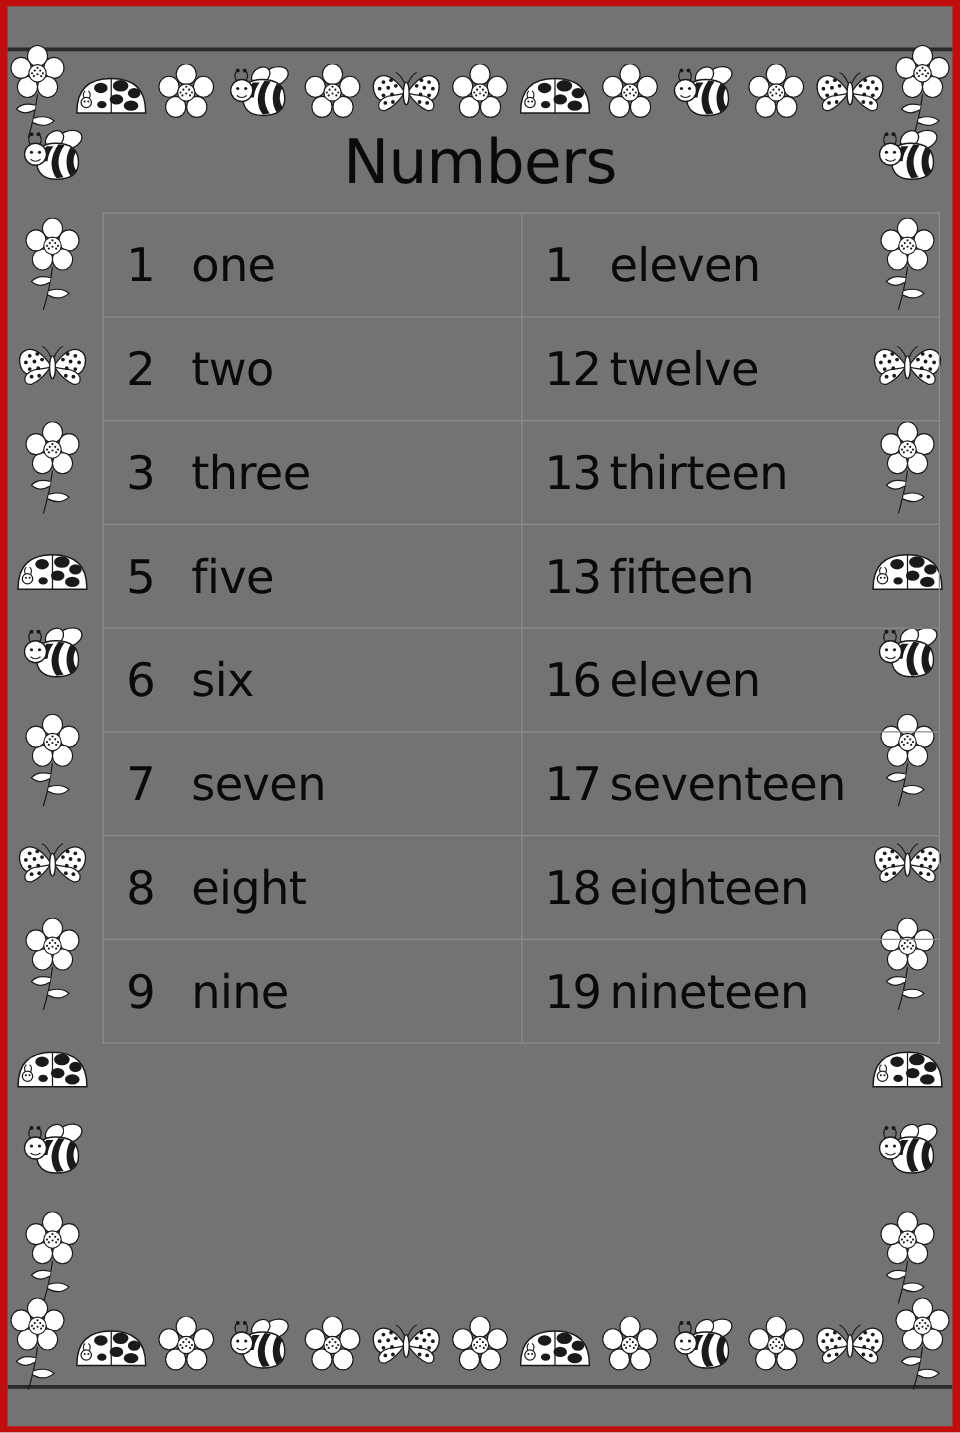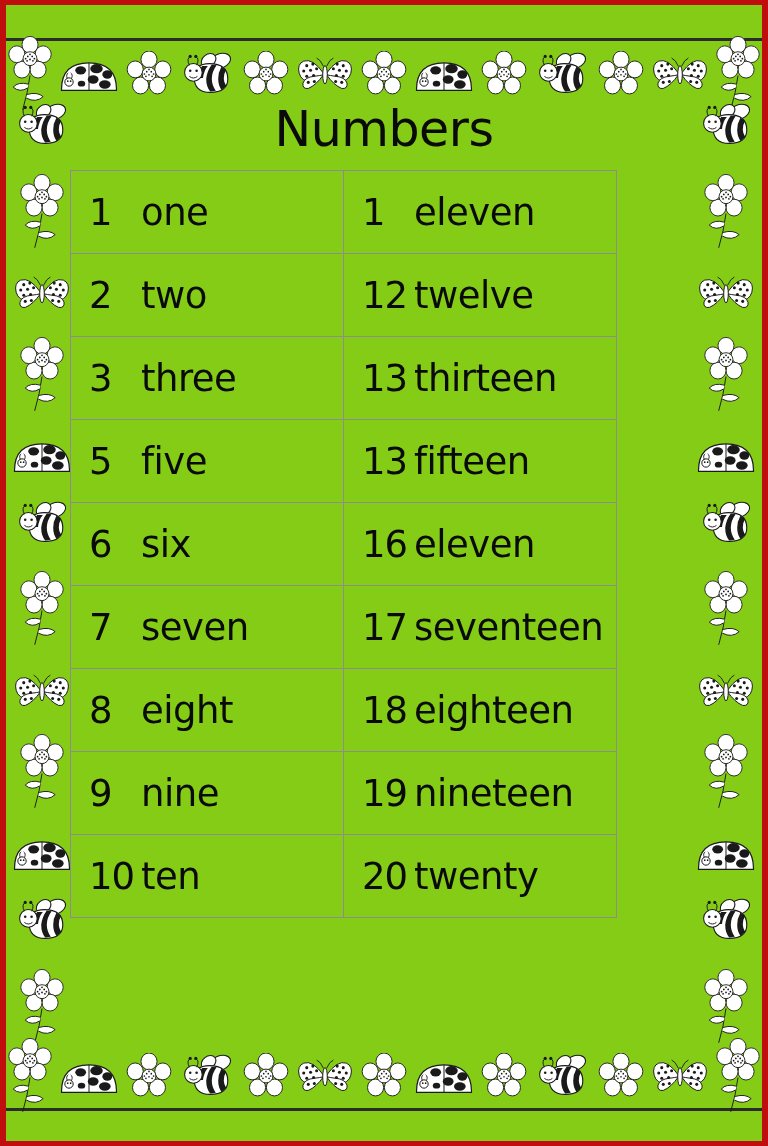--- a/index.html
+++ b/index.html
@@ -18,21 +18,21 @@
     width: 768px;
     height: 1146px;
     background: #c00d0d;          
     padding: 5px 6px 5px 6px;
   }
 
   #sheet {
     position: relative;
     width: 100%;
     height: 100%;
-    background: #84cc16;
+    background: #737373;
     overflow: hidden;
   }
 
   
   .hairline {
     position: absolute;
     left: 0;
     width: 100%;
     height: 3px;
     background: #2b2b2b;
@@ -83,22 +83,22 @@
     font-weight: 400;
     letter-spacing: -0.5px;
     color: #0a0a0a;
     line-height: 1;
   }
 
   
   #numbers-table {
     position: absolute;
     top: 165px;
-    left: 64px;
-    width: 547px;
+    left: 76px;
+    width: 670px;
     border-collapse: collapse;
     table-layout: fixed;
     padding-left: 17px;
   }
   #numbers-table td {
     border: 1px solid #8d8d8d;
     height: 83px;
     padding: 0 0 0 18px;
     vertical-align: middle;
     white-space: nowrap;
@@ -416,24 +416,20 @@
             <td class="col-right"><span class="num">17</span><span class="word">seventeen</span></td>
           </tr>
           <tr>
             <td class="col-left"><span class="num">8</span><span class="word">eight</span></td>
             <td class="col-right"><span class="num">18</span><span class="word">eighteen</span></td>
           </tr>
           <tr>
             <td class="col-left"><span class="num">9</span><span class="word">nine</span></td>
             <td class="col-right"><span class="num">19</span><span class="word">nineteen</span></td>
           </tr>
-          <tr>
-            <td class="col-left"><span class="num">10</span><span class="word">ten</span></td>
-            <td class="col-right"><span class="num">20</span><span class="word">twenty</span></td>
-          </tr>
         </tbody>
     </table>
 
   <div class="deco-row bottom" id="deco-bottom">
         <svg class="deco" width="44" height="76">
           <use href="#sym-flower-stem"></use>
         </svg>
         <svg class="deco" width="60" height="37">
           <use href="#sym-ladybug"></use>
         </svg>

